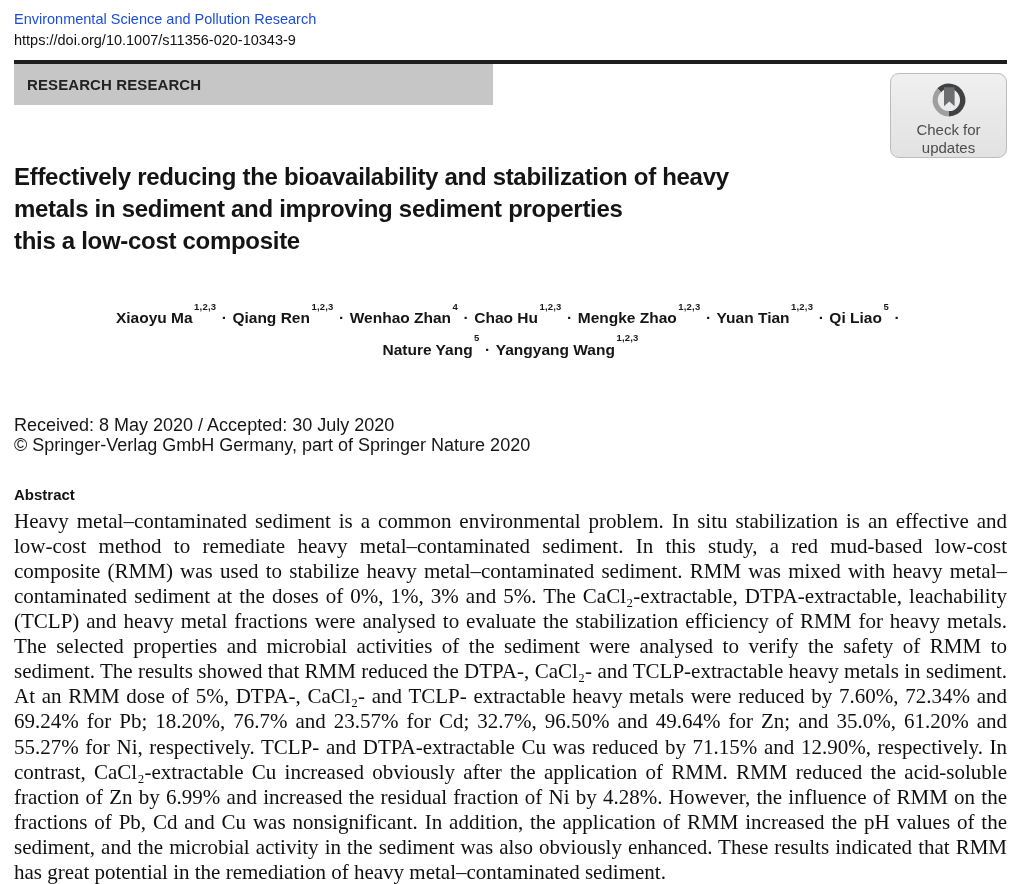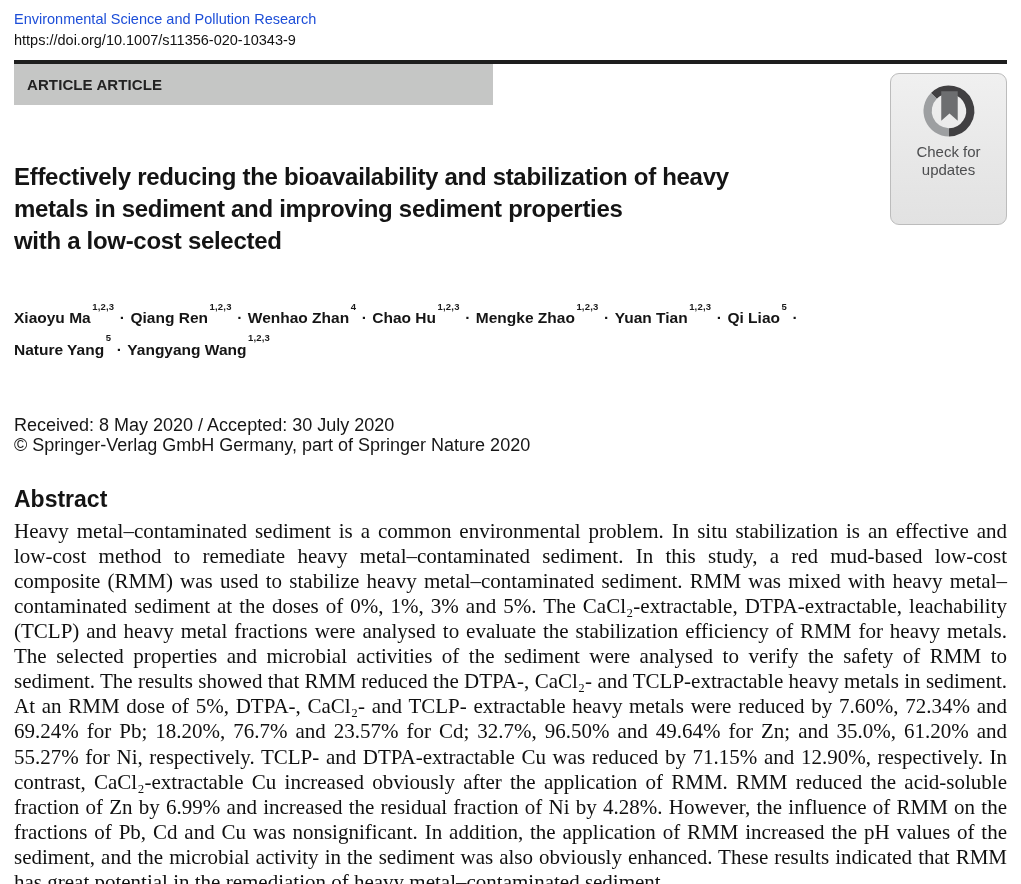--- a/index.html
+++ b/index.html
@@ -26,21 +26,21 @@
     padding-left: 13px;
   }
   .article-banner .banner-label {
     font-weight: 700; font-size: 15px; letter-spacing: 0.1px; color: #222;
   }
 
   
   .crossmark {
     position: absolute;
     top: 73px; right: 14px;
-    width: 117px; height: 152px;
+    width: 117px; height: 85px;
     background: linear-gradient(180deg, #f0f0f0 0%, #e7e7e7 60%, #e2e2e2 100%);
     border: 1px solid #bcbcbc;
     border-radius: 9px;
     display: flex; flex-direction: column; align-items: center;
     padding-top: 6px;
     cursor: pointer;
   }
   .crossmark-icon { width: 62px; height: 62px; }
   .crossmark-text {
     margin-top: 1px; text-align: center;
@@ -49,36 +49,36 @@
 
   
   .title-block { margin-top: 56px; }
   .title-line {
     display: block; white-space: nowrap;
     font-weight: 700; font-size: 24px; line-height: 32px;
     letter-spacing: -0.3px; color: #141414;
   }
 
   
-  .authors-block { margin-top: 43px; }
+  .authors-block { margin-top: 43px; text-align: center; }
   .author-line { white-space: nowrap; line-height: 27px; }
   .author-name { font-weight: 700; font-size: 15.5px; color: #151515; }
   .author-affil {
     font-weight: 700; font-size: 9.5px;
     position: relative; top: -7px; margin-left: 1.5px;
     letter-spacing: 0.2px;
   }
   .author-sep { font-weight: 700; font-size: 15.5px; margin: 0 5.5px; color: #151515; }
 
   
   .dates-block { margin-top: 52px; }
   .received-line, .copyright-line { font-size: 18px; line-height: 20px; color: #161616; }
 
   
-  .abstract-heading { margin-top: 31px; font-weight: 700; font-size: 23px; color: #141414; }
+  .abstract-heading { margin-top: 31px; font-weight: 700; font-size: 15px; color: #141414; }
   .abstract-text {
     margin-top: 6px;
     font-family: "Liberation Serif", serif;
     font-size: 21px; line-height: 25.1px;
     text-align: justify; color: #101010;
   }
 
   
   .keywords-row { margin-top: 24px; font-size: 17px; }
   .keywords-heading {
@@ -92,39 +92,39 @@
 </head>
 <body>
 
 <div class="page">
 
   <div class="journal-line">Environmental Science and Pollution Research</div>
   <div class="doi-line">https://doi.org/10.1007/s11356-020-10343-9</div>
 
   <div class="top-rule"></div>
   <div class="article-banner">
-    <span class="banner-label">ARTICLE ARTICLE</span>
+    <span class="banner-label">RESEARCH RESEARCH</span>
   </div>
 
   <div class="crossmark">
     <svg class="crossmark-icon" viewBox="0 0 64 64" aria-hidden="true">
       <path d="M16.4 16.4 A22 22 0 1 1 32 54" fill="none" stroke="#414042" stroke-width="8.5"></path>
       <path d="M16.4 16.4 A22 22 0 0 0 32 54" fill="none" stroke="#9d9fa1" stroke-width="8.5"></path>
       <path d="M24 11.5 H41 V42 L32.5 34.5 L24 42 Z" fill="#6d6e70"></path>
     </svg>
     <div class="crossmark-text">
       <div>Check for</div>
       <div>updates</div>
     </div>
   </div>
 
   <h1 class="title-block">
     <span class="title-line">Effectively reducing the bioavailability and stabilization of heavy</span>
     <span class="title-line">metals in sediment and improving sediment properties</span>
-    <span class="title-line">with a low-cost selected</span>
+    <span class="title-line">this a low-cost composite</span>
   </h1>
 
   <div class="authors-block">
     <div class="author-line">
       <span class="author"><span class="author-name">Xiaoyu Ma</span><sup class="author-affil">1,2,3</sup></span><span class="author-sep">·</span><span class="author"><span class="author-name">Qiang Ren</span><sup class="author-affil">1,2,3</sup></span><span class="author-sep">·</span><span class="author"><span class="author-name">Wenhao Zhan</span><sup class="author-affil">4</sup></span><span class="author-sep">·</span><span class="author"><span class="author-name">Chao Hu</span><sup class="author-affil">1,2,3</sup></span><span class="author-sep">·</span><span class="author"><span class="author-name">Mengke Zhao</span><sup class="author-affil">1,2,3</sup></span><span class="author-sep">·</span><span class="author"><span class="author-name">Yuan Tian</span><sup class="author-affil">1,2,3</sup></span><span class="author-sep">·</span><span class="author"><span class="author-name">Qi Liao</span><sup class="author-affil">5</sup></span><span class="author-sep">·</span>
     </div>
     <div class="author-line">
       <span class="author"><span class="author-name">Nature Yang</span><sup class="author-affil">5</sup></span><span class="author-sep">·</span><span class="author"><span class="author-name">Yangyang Wang</span><sup class="author-affil">1,2,3</sup></span>
     </div>
   </div>

